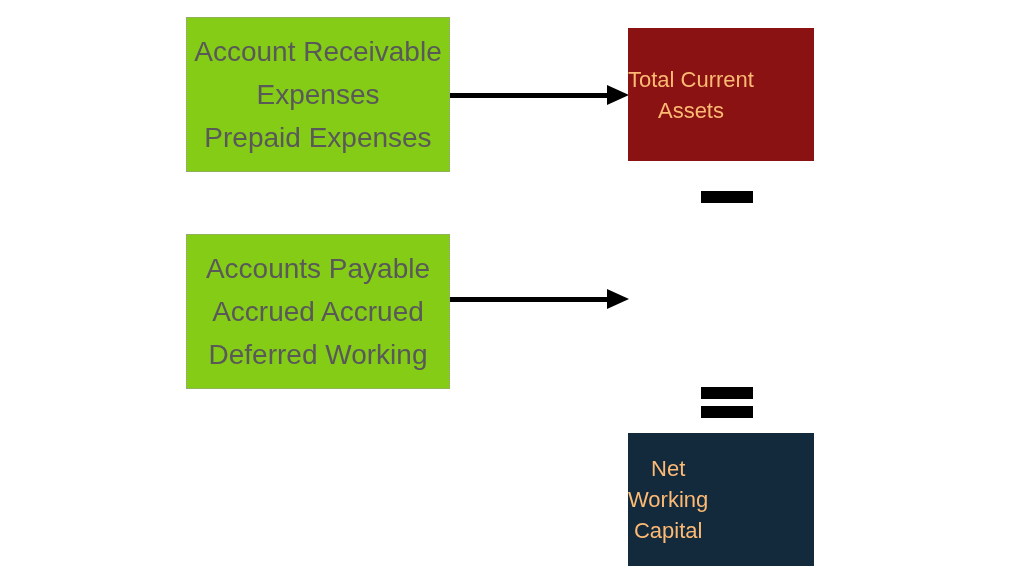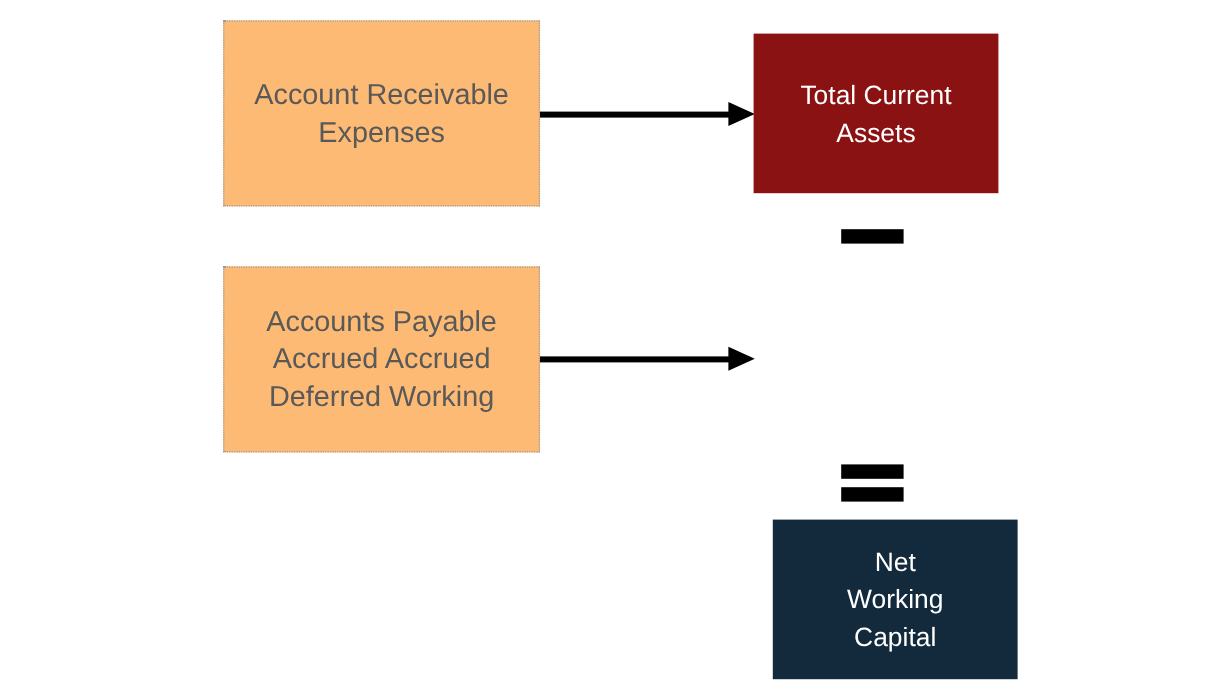--- a/index.html
+++ b/index.html
@@ -18,51 +18,52 @@
     overflow: hidden;
   }
 
   
   .input-box {
     position: absolute;
     left: 186px;
     width: 262px;
     height: 153px;
     border: 1px dotted #9a9a9a;
-    background: #fdba74;
+    background: #84cc16;
     display: flex;
     flex-direction: column;
     justify-content: center;
     align-items: center;
     text-align: center;
     color: var(--input-text, #595959);
-    font-size: 24px;
+    font-size: 28px;
     line-height: 31px;
+    gap: 12px;
   }
   .box-assets-input { top: 17px; }
-  .box-liab-input   { top: 222px; }
+  .box-liab-input   { top: 234px; }
 
   
   .result-box {
     position: absolute;
     left: 628px;
-    width: 204px;
+    width: 186px;
     height: 133px;
     display: flex;
-    justify-content: center;
+    justify-content: flex-start;
     align-items: center;
     text-align: center;
-    color: #ffffff;
+    color: #fdba74;
     font-size: 22px;
     line-height: 31px;
     white-space: pre-line;
   }
   .box-assets { top: 28px;  background: var(--assets-box, #8a1212); }
   .box-liab   { top: 232px; background: var(--liabilities-box, #2f4a16); }
-  .box-nwc    { top: 433px; background: var(--net-working-capital-box, #13293c); margin-left: 16px; }
+  .box-nwc    { top: 433px; background: var(--net-working-capital-box, #13293c); }
 
   
   .arrow {
     position: absolute;
     height: 5px;
     background: var(--arrow, #000000);
   }
   .arrow::after {
     content: "";
     position: absolute;
@@ -90,20 +91,21 @@
   .eq-bottom { top: 406px; }
 </style>
 </head>
 <body>
 
 <div class="canvas">
 
   <div class="input-box box-assets-input">
     <span>Account Receivable</span>
     <span>Expenses</span>
+    <span>Prepaid Expenses</span>
   </div>
 
   <div class="arrow arrow-1"></div>
 
   <div class="result-box box-assets">
     <span>Total Current
 Assets</span>
   </div>
 
   <div class="op-bar minus-bar"></div>

